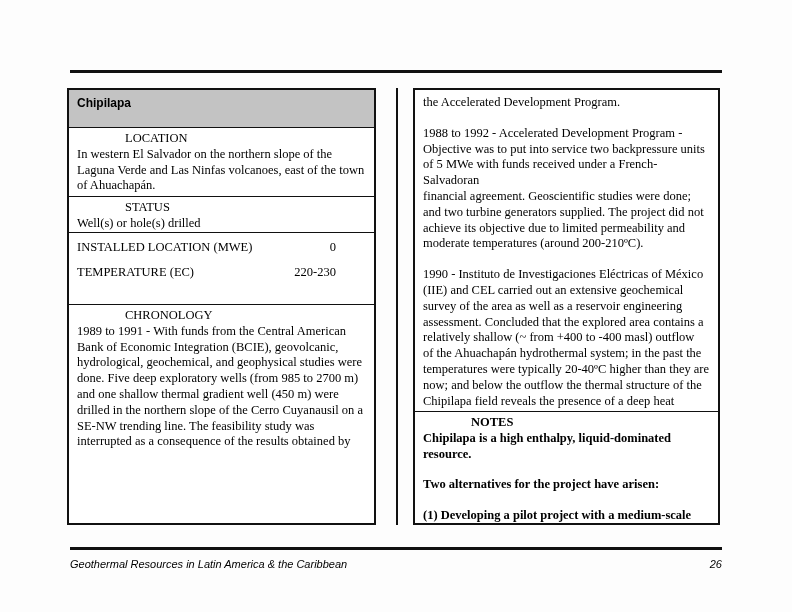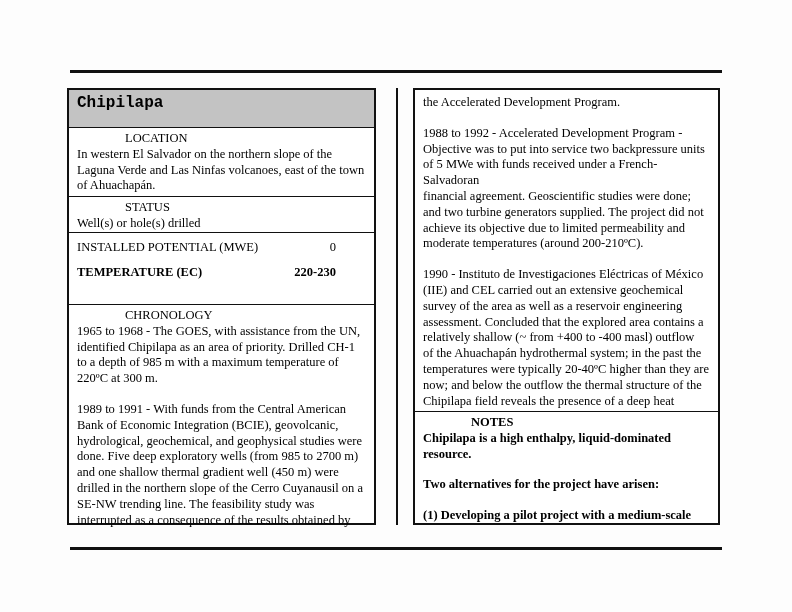--- a/index.html
+++ b/index.html
@@ -37,43 +37,43 @@
     overflow:hidden;
   }
   .cell.last{border-bottom:none;}
 
   .titlecell{
     height:38px;
     background:#c3c3c3;
     padding:6px 8px;
   }
   .doc-title{
-    font-family:Liberation Mono, monospace;
+    font-family:Liberation Sans, sans-serif;
     font-weight:bold;
-    font-size:16px;
+    font-size:12px;
   }
 
   .cell .heading{display:block;margin-left:48px;}
   .pre{white-space:pre-line;}
   .para{margin:0 0 15px 0;}
   .para:last-child{margin-bottom:0;}
 
   .cell.location{height:69px;}
   .cell.status{height:36px;}
   .cell.stats{height:72px;padding-top:7px;}
   .cell.chronology{height:222px;font-family:Liberation Serif, serif;}
   .cell.rmain{height:322px;padding-top:5px;}
   .cell.notes{height:111px;font-weight:bold;}
 
   .stat-row{
     display:flex;
     align-items:baseline;
     margin-bottom:9.5px;
   }
-  .stat-row:last-child{margin-bottom:12px;font-weight:bold;}
+  .stat-row:last-child{margin-bottom:12px;}
   .stat-label{flex:1;}
   .stat-value{
     width:70px;
     text-align:right;
     margin-right:30px;
   }
 
   .footer{
     position:absolute;left:70px;top:558px;width:652px;
     display:flex;justify-content:space-between;align-items:baseline;
@@ -101,35 +101,31 @@
 of Ahuachapán.</span>
     </div>
 
     <div class="cell status">
       <span class="heading">STATUS</span>
       <span class="pre">Well(s) or hole(s) drilled</span>
     </div>
 
     <div class="cell stats">
       <div class="stat-row">
-        <span class="stat-label">INSTALLED POTENTIAL (MWE)</span>
+        <span class="stat-label">INSTALLED LOCATION (MWE)</span>
         <span class="stat-value">0</span>
       </div>
       <div class="stat-row">
         <span class="stat-label">TEMPERATURE (EC)</span>
         <span class="stat-value">220-230</span>
       </div>
     </div>
 
     <div class="cell chronology last">
       <span class="heading">CHRONOLOGY</span>
-      <p class="para pre">1965 to 1968 - The GOES, with assistance from the UN,
-identified Chipilapa as an area of priority.  Drilled CH-1
-to a depth of 985 m with a maximum temperature of
-220ºC at 300 m.</p>
       <p class="para pre">1989 to 1991 - With funds from the Central American
 Bank of Economic Integration (BCIE), geovolcanic,
 hydrological, geochemical, and geophysical studies were
 done.  Five deep exploratory wells (from 985 to 2700 m)
 and one shallow thermal gradient well (450 m) were
 drilled in the northern slope of the Cerro Cuyanausil on a
 SE-NW trending line.  The feasibility study was
 interrupted as a consequence of the results obtained by</p>
     </div>
   </div>
@@ -163,14 +159,18 @@
       <span class="heading">NOTES</span>
       <p class="para pre">Chipilapa is a high enthalpy, liquid-dominated resource.</p>
       <p class="para pre">Two alternatives for the project have arisen:</p>
       <p class="para pre">(1) Developing a pilot project with a medium-scale
 binary plant and utilizing the waste from the water for</p>
     </div>
   </div>
 
   <div class="rule bottom"></div>
 
+  <div class="footer">
+    <span>Geothermal Resources in Latin America &amp; the Caribbean</span>
+    <span>26</span>
+  </div>
 
 </div>
 
 </body></html>

